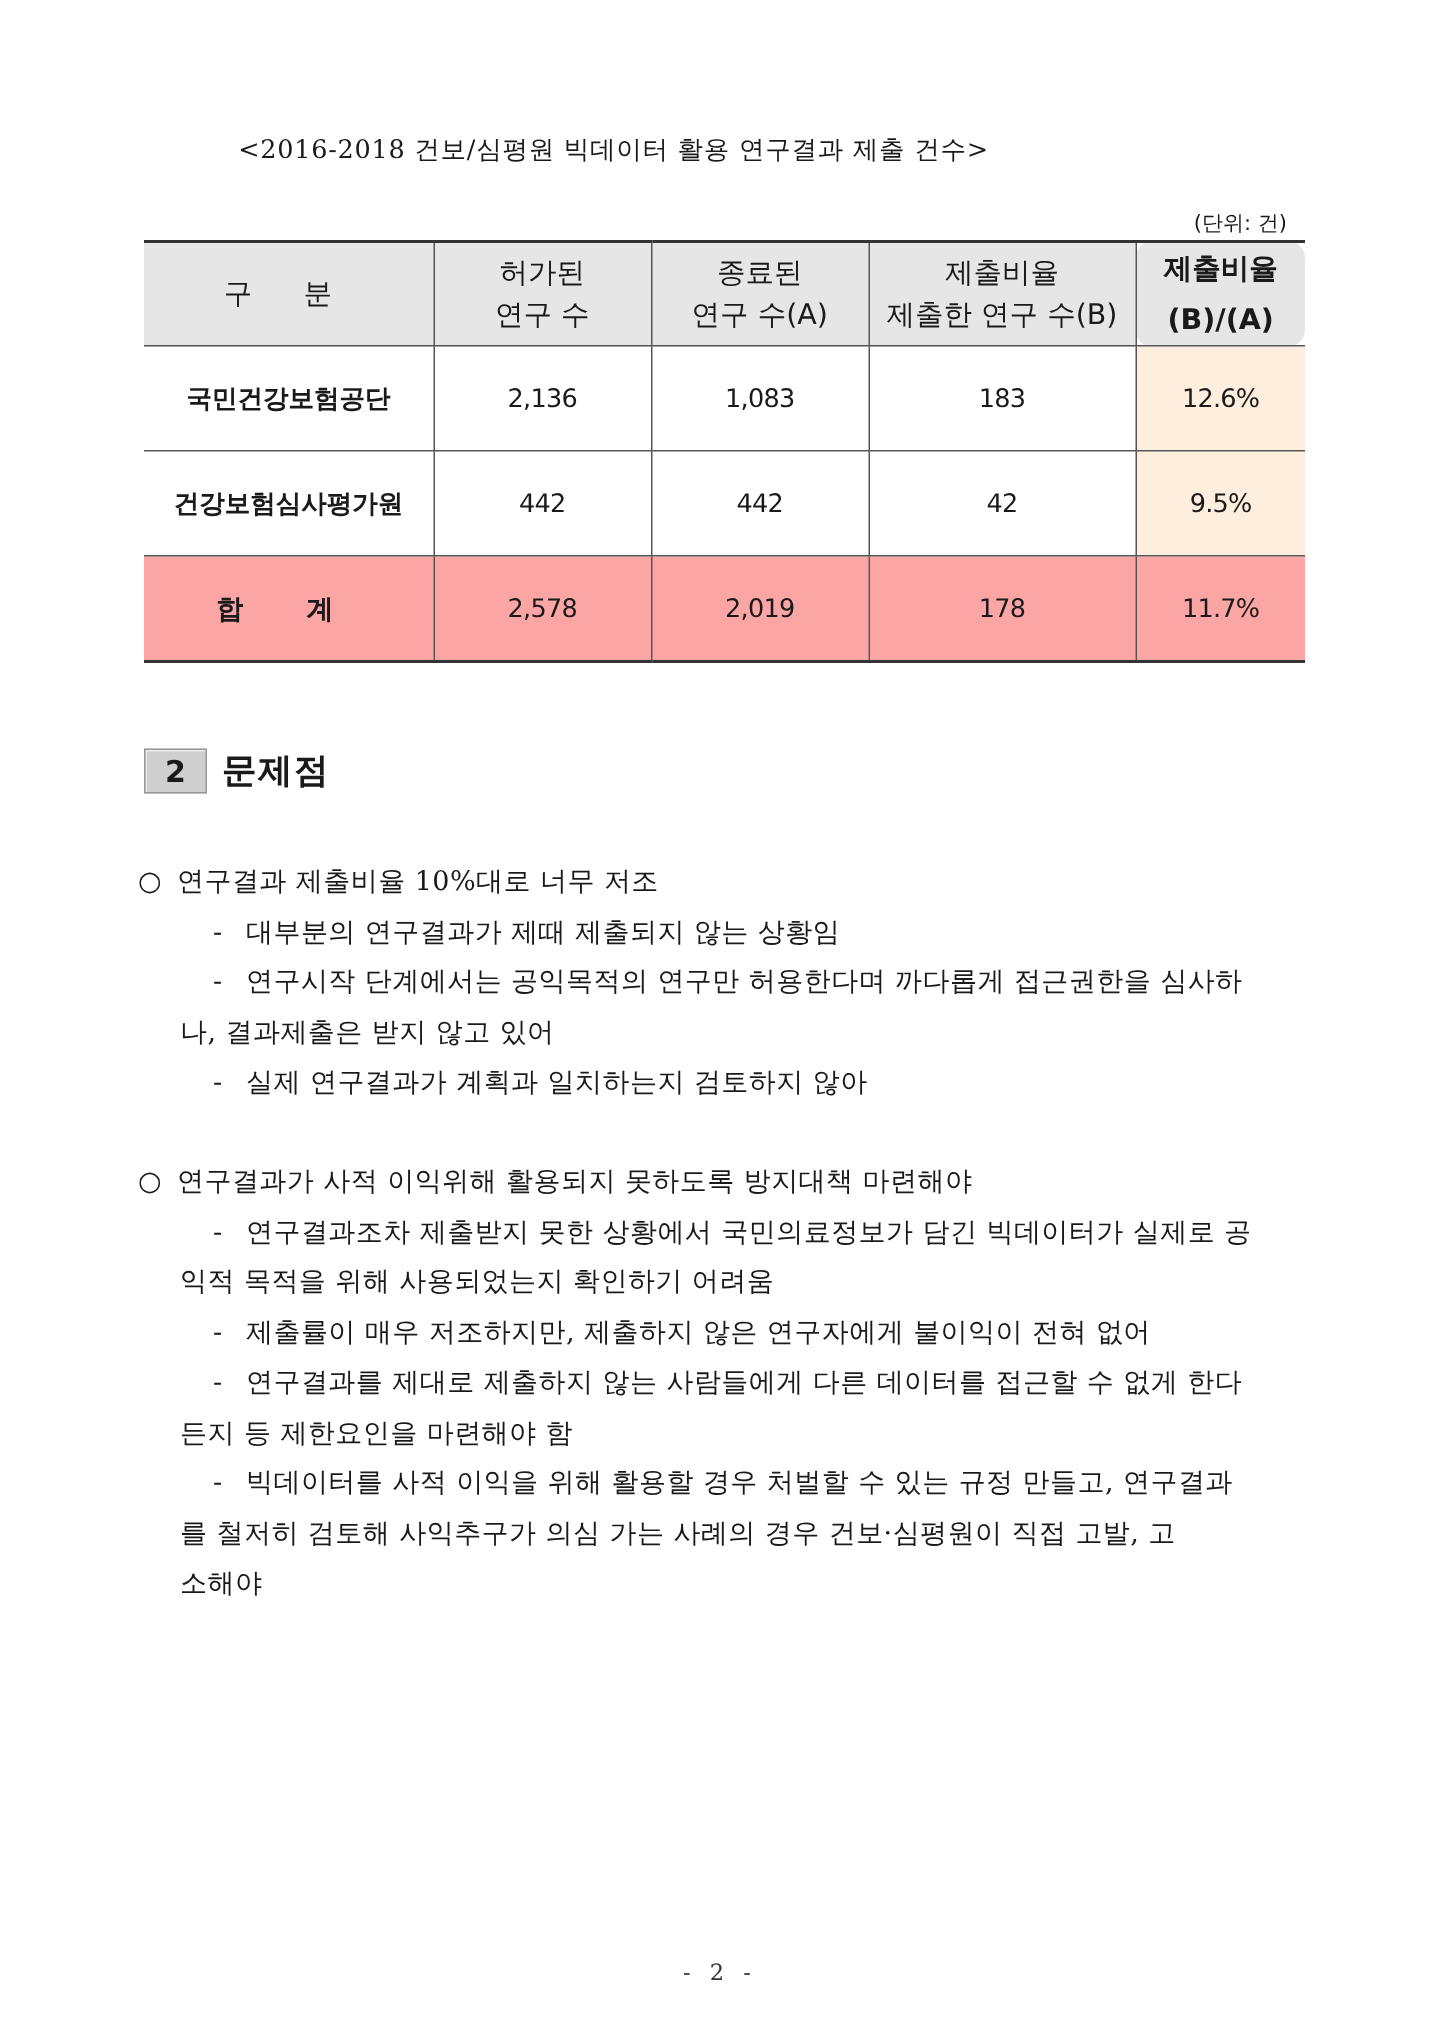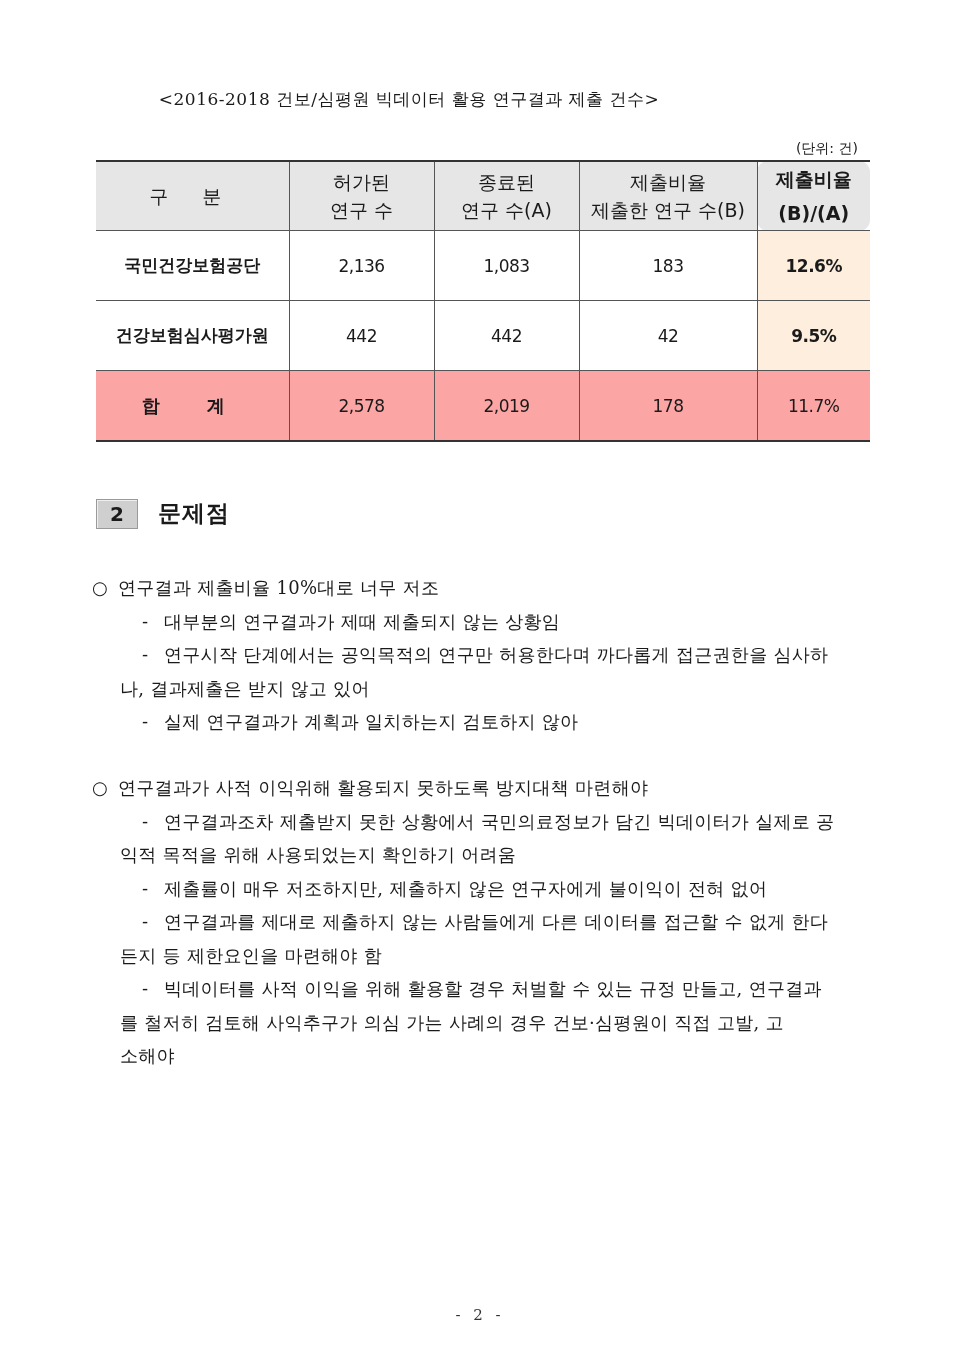--- a/index.html
+++ b/index.html
@@ -72,25 +72,23 @@
     }
     table.data-table td {
       height: 69px;
       font-size: 17px;
       letter-spacing: -0.5px;
     }
     table.data-table td.row-label {
       font-weight: bold;
       font-size: 17px;
       letter-spacing: 0;
-      font-family: Liberation Mono, monospace;
     }
     table.data-table td.ratio-cell {
       background: #fdeedd;
-      font-weight: bold;
     }
     table.data-table tr.total-row td {
       background: #fca5a5;
     }
     table.data-table tr.total-row td.row-label {
       letter-spacing: 18px;
       font-size: 18px;
     }
     .section-heading {
       position: absolute;
@@ -106,21 +104,21 @@
       background: #cfcfcf;
       border: 1px solid #999;
       box-shadow: inset 1px 1px 0 #eee;
       display: flex;
       align-items: center;
       justify-content: center;
       font-weight: bold;
       font-size: 20px;
     }
     .section-title {
-      margin-left: 20px;
+      margin-left: 10px;
       font-weight: bold;
       font-size: 23px;
       letter-spacing: 1px;
     }
     .body-text {
       position: absolute;
       left: 92px;
       width: 780px;
       font-size: 18px;
       line-height: 33.5px;

